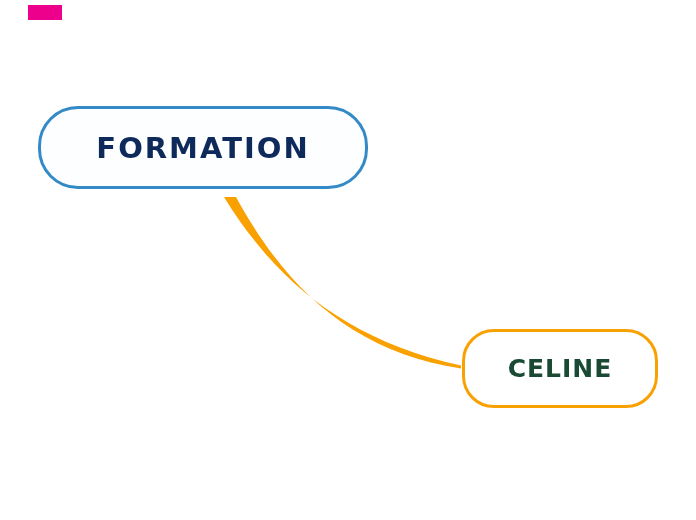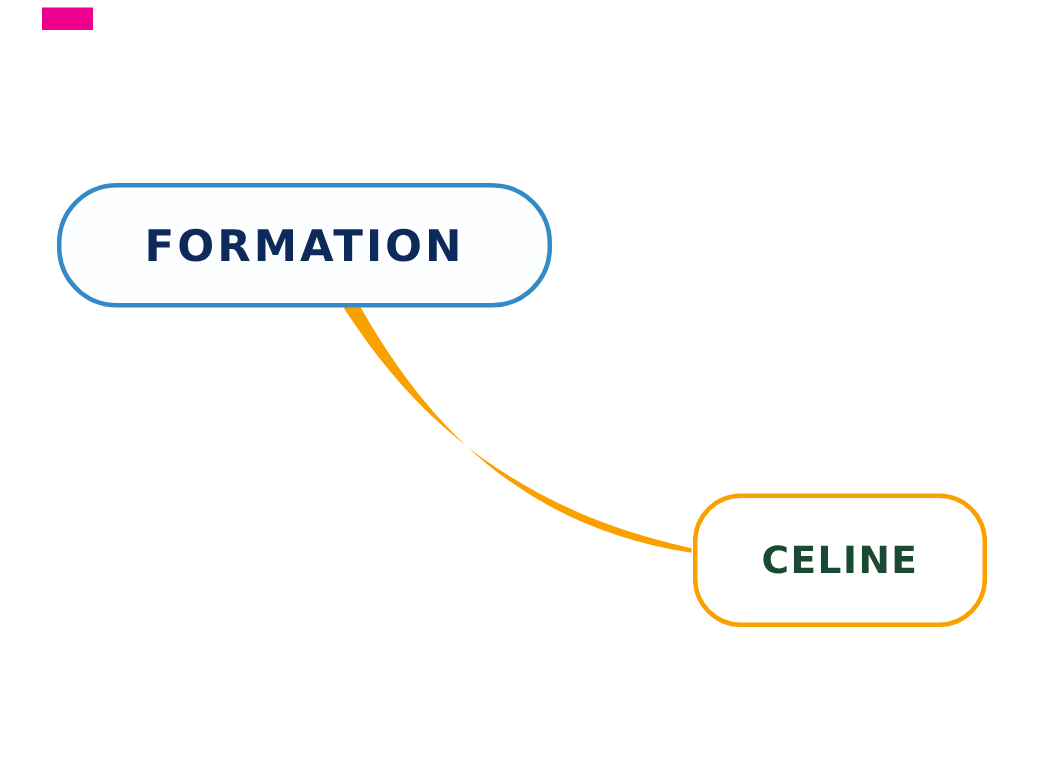--- a/index.html
+++ b/index.html
@@ -28,35 +28,35 @@
     box-sizing: border-box;
     display: flex;
     align-items: center;
     justify-content: center;
     background: #ffffff;
     font-weight: bold;
     cursor: pointer;
   }
   .node-root {
     left: 38px;
-    top: 122px;
+    top: 106px;
     width: 330px;
     height: 83px;
     border: 3px solid var(--root-border, #338AC6);
     border-radius: 40px;
     background: var(--root-fill, #FDFEFF);
     color: var(--root-text, #0E2A5A);
     font-size: 29px;
     letter-spacing: 2px;
   }
   .node-child {
     left: 462px;
     top: 329px;
     width: 196px;
-    height: 89px;
+    height: 79px;
     border: 3px solid var(--child-border, #F9A100);
     border-radius: 32px;
     background: var(--child-fill, #FFFFFF);
     color: var(--child-text, #1A4A33);
     font-size: 25px;
     letter-spacing: 1px;
   }
   .marker {
     position: absolute;
     left: 28px;

